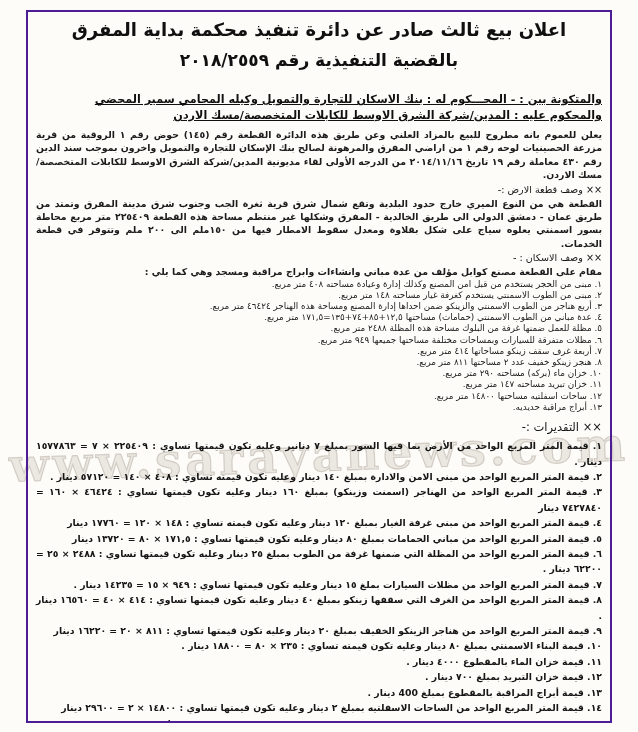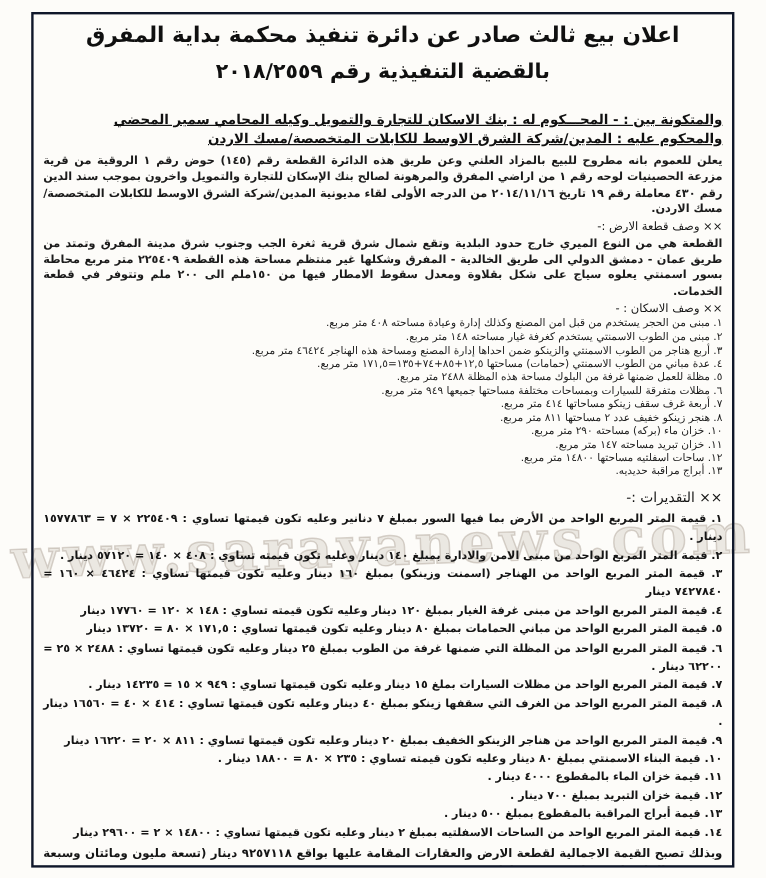--- a/index.html
+++ b/index.html
@@ -11,21 +11,21 @@
   }
   .page {
     position:relative;
     width:638px; height:732px;
     background:#fdfcf9;
     overflow:hidden;
   }
   .frame {
     position:absolute;
     top:10px; right:26px; left:26px; bottom:9px;
-    border:2px solid #0f172a;
+    border:2px solid #4c1d95;
     padding:4px 8px 4px 8px;
     overflow:hidden;
     background:transparent;
   }
   .title { text-align:center; font-weight:bold; color:#101010; }
   .title1 { font-size:18px; line-height:24px; margin-top:2px; }
   .title2 { font-size:17px; line-height:24px; margin-top:6px; margin-bottom:20px; }
   .party  { font-size:11.2px; font-weight:bold; line-height:16px; color:#101010;text-decoration:underline; }
   .body-text {
     font-size:9.4px; font-weight:bold; line-height:13.4px;
@@ -68,20 +68,21 @@
 
     <p class="party">والمتكونة بين : - المحـــكوم له : بنك الاسكان للتجارة والتمويل وكيله المحامي سمير المحضي</p>
     <p class="party">والمحكوم عليه : المدين/شركة الشرق الاوسط للكابلات المتخصصة/مسك الاردن</p>
 
     <p class="body-text intro">يعلن للعموم بانه مطروح للبيع بالمزاد العلني وعن طريق هذه الدائرة القطعة رقم (١٤٥) حوض رقم ١ الروقية من قرية مزرعة الحصينيات لوحه رقم ١ من اراضي المفرق والمرهونة لصالح بنك الإسكان للتجارة والتمويل واخرون بموجب سند الدين رقم ٤٣٠ معاملة رقم ١٩ تاريخ ٢٠١٤/١١/١٦ من الدرجه الأولى لقاء مديونية المدين/شركة الشرق الاوسط للكابلات المتخصصة/مسك الاردن.</p>
 
     <p class="sec-head">×× وصف قطعة الارض :-</p>
     <p class="body-text">القطعة هي من النوع الميري خارج حدود البلدية وتقع شمال شرق قرية ثغرة الجب وجنوب شرق مدينة المفرق وتمتد من طريق عمان - دمشق الدولي الى طريق الخالدية - المفرق وشكلها غير منتظم مساحة هذه القطعة ٢٢٥٤٠٩ متر مربع محاطة بسور اسمنتي يعلوه سياج على شكل بقلاوة ومعدل سقوط الامطار فيها من ١٥٠ملم الى ٢٠٠ ملم وتتوفر في قطعة الخدمات.</p>
 
     <p class="sec-head">×× وصف الاسكان : -</p>
+    <p class="body-text">مقام على القطعة مصنع كوابل مؤلف من عدة مباني وانشاءات وابراج مراقبة ومسجد وهي كما يلي :</p>
 
     <div class="prop-list">
         <p>١. مبنى من الحجر يستخدم من قبل امن المصنع وكذلك إدارة وعيادة مساحته ٤٠٨ متر مربع.</p>
         <p>٢. مبنى من الطوب الاسمنتي يستخدم كغرفة غيار مساحته ١٤٨ متر مربع.</p>
         <p>٣. أربع هناجر من الطوب الاسمنتي والزينكو ضمن احداها إدارة المصنع ومساحة هذه الهناجر ٤٦٤٢٤ متر مربع.</p>
         <p>٤. عدة مباني من الطوب الاسمنتي (حمامات) مساحتها ١٢,٥+٨٥+٧٤+١٣٥=١٧١,٥ متر مربع.</p>
         <p>٥. مظلة للعمل ضمنها غرفة من البلوك مساحة هذه المظلة ٢٤٨٨ متر مربع.</p>
         <p>٦. مظلات متفرقة للسيارات وبمساحات مختلفة مساحتها جميعها ٩٤٩ متر مربع.</p>
         <p>٧. أربعة غرف سقف زينكو مساحاتها ٤١٤ متر مربع.</p>
         <p>٨. هنجر زينكو خفيف عدد ٢ مساحتها ٨١١ متر مربع.</p>
@@ -99,20 +100,20 @@
         <p>٣. قيمة المتر المربع الواحد من الهناجر (اسمنت وزينكو) بمبلغ ١٦٠ دينار وعليه تكون قيمتها تساوي : ⁦٤٦٤٢٤ × ١٦٠ = ٧٤٢٧٨٤٠⁩ دينار</p>
         <p>٤. قيمة المتر المربع الواحد من مبنى غرفة الغيار بمبلغ ١٢٠ دينار وعليه تكون قيمته تساوي : ⁦١٤٨ × ١٢٠ = ١٧٧٦٠⁩ دينار</p>
         <p>٥. قيمة المتر المربع الواحد من مباني الحمامات بمبلغ ٨٠ دينار وعليه تكون قيمتها تساوي : ⁦١٧١,٥ × ٨٠ = ١٣٧٢٠⁩ دينار</p>
         <p>٦. قيمة المتر المربع الواحد من المظلة التي ضمنها غرفة من الطوب بمبلغ ٢٥ دينار وعليه تكون قيمتها تساوي : ⁦٢٤٨٨ × ٢٥ = ٦٢٢٠٠⁩ دينار .</p>
         <p>٧. قيمة المتر المربع الواحد من مظلات السيارات بملغ ١٥ دينار وعليه تكون قيمتها تساوي : ⁦٩٤٩ × ١٥ = ١٤٢٣٥⁩ دينار .</p>
         <p>٨. قيمة المتر المربع الواحد من الغرف التي سقفها زينكو بمبلغ ٤٠ دينار وعليه تكون قيمتها تساوي : ⁦٤١٤ × ٤٠ = ١٦٥٦٠⁩ دينار .</p>
         <p>٩. قيمة المتر المربع الواحد من هناجر الزينكو الخفيف بمبلغ ٢٠ دينار وعليه تكون قيمتها تساوي : ⁦٨١١ × ٢٠ = ١٦٢٢٠⁩ دينار</p>
         <p>١٠. قيمة البناء الاسمنتي بمبلغ ٨٠ دينار وعليه تكون قيمته تساوي : ⁦٢٣٥ × ٨٠ = ١٨٨٠٠⁩ دينار .</p>
         <p>١١. قيمة خزان الماء بالمقطوع ٤٠٠٠ دينار .</p>
         <p>١٢. قيمة خزان التبريد بمبلغ ٧٠٠ دينار .</p>
-        <p>١٣. قيمة أبراج المراقبة بالمقطوع بمبلغ ٥٠٠ دينار .</p>
+        <p>١٣. قيمة أبراج المراقبة بالمقطوع بمبلغ 400 دينار .</p>
         <p>١٤. قيمة المتر المربع الواحد من الساحات الاسفلتيه بمبلغ ٢ دينار وعليه تكون قيمتها تساوي : ⁦١٤٨٠٠ × ٢ = ٢٩٦٠٠⁩ دينار</p>
       </div>
 
     <p class="total">وبذلك تصبح القيمة الاجمالية لقطعة الارض والعقارات المقامة عليها بواقع ٩٢٥٧١١٨ دينار (تسعة مليون ومائتان وسبعة وخمسون الفا ومائة وثمانية عشر دينار).</p>
 
   </div>
 </div>
 
 </body></html>

